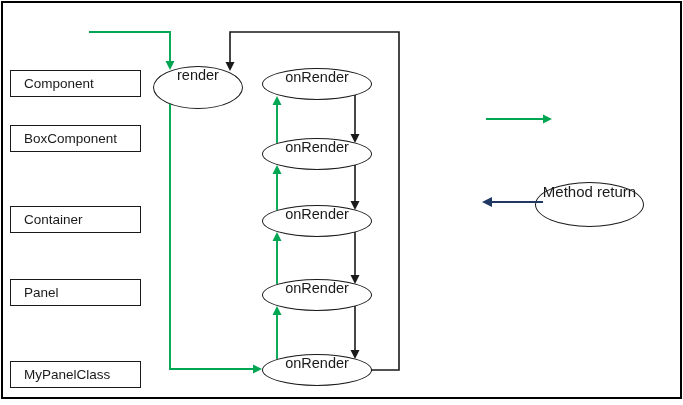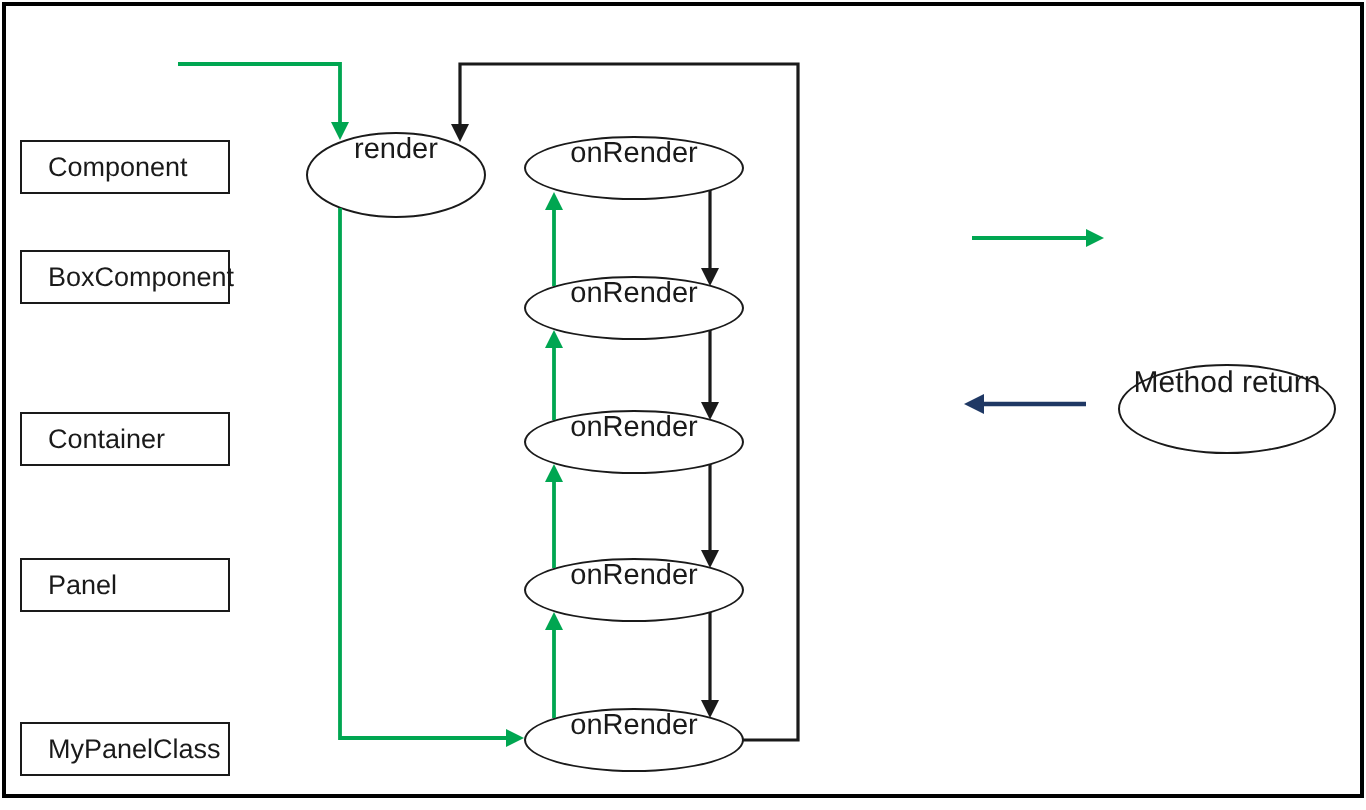--- a/index.html
+++ b/index.html
@@ -16,21 +16,21 @@
   }
   .frame {
     position: absolute;
     left: 1px; top: 1px;
     width: 677px; height: 394px;
     border: 2px solid #000000;
     background: transparent;
   }
   .class-box {
     position: absolute;
-    left: 10px; width: 105px; height: 27px;
+    left: 10px; width: 131px; height: 27px;
     border: 1.5px solid #1a1a1a;
     background: #ffffff;
     box-sizing: border-box;
     display: flex; align-items: center;
     padding-left: 13px;
     font-size: 13.5px; color: #1a1a1a;
   }
   .ellipse {
     position: absolute;
     border: 1.4px solid #1a1a1a;
@@ -88,21 +88,21 @@
   <div class="ellipse" style="left:262px; top:205px; width:110px; height:32px;">
     <span>onRender</span>
   </div>
   <div class="ellipse" style="left:262px; top:279px; width:110px; height:32px;">
     <span>onRender</span>
   </div>
   <div class="ellipse" style="left:262px; top:354px; width:110px; height:32px;">
     <span>onRender</span>
   </div>
 
-  <div class="ellipse" style="left:559px; top:182px; width:109px; height:45px; font-size:15px;">
+  <div class="ellipse" style="left:535px; top:182px; width:109px; height:45px; font-size:15px;">
     <span>Method return</span>
   </div>
 
   <svg class="overlay" width="683" height="405" viewBox="0 0 683 405">
 
     <g>
       <polyline class="stroke-green" points="89,32 170,32 170,61"></polyline>
       <polygon class="fill-green" points="165.5,61 174.5,61 170,70"></polygon>
     </g>
 

